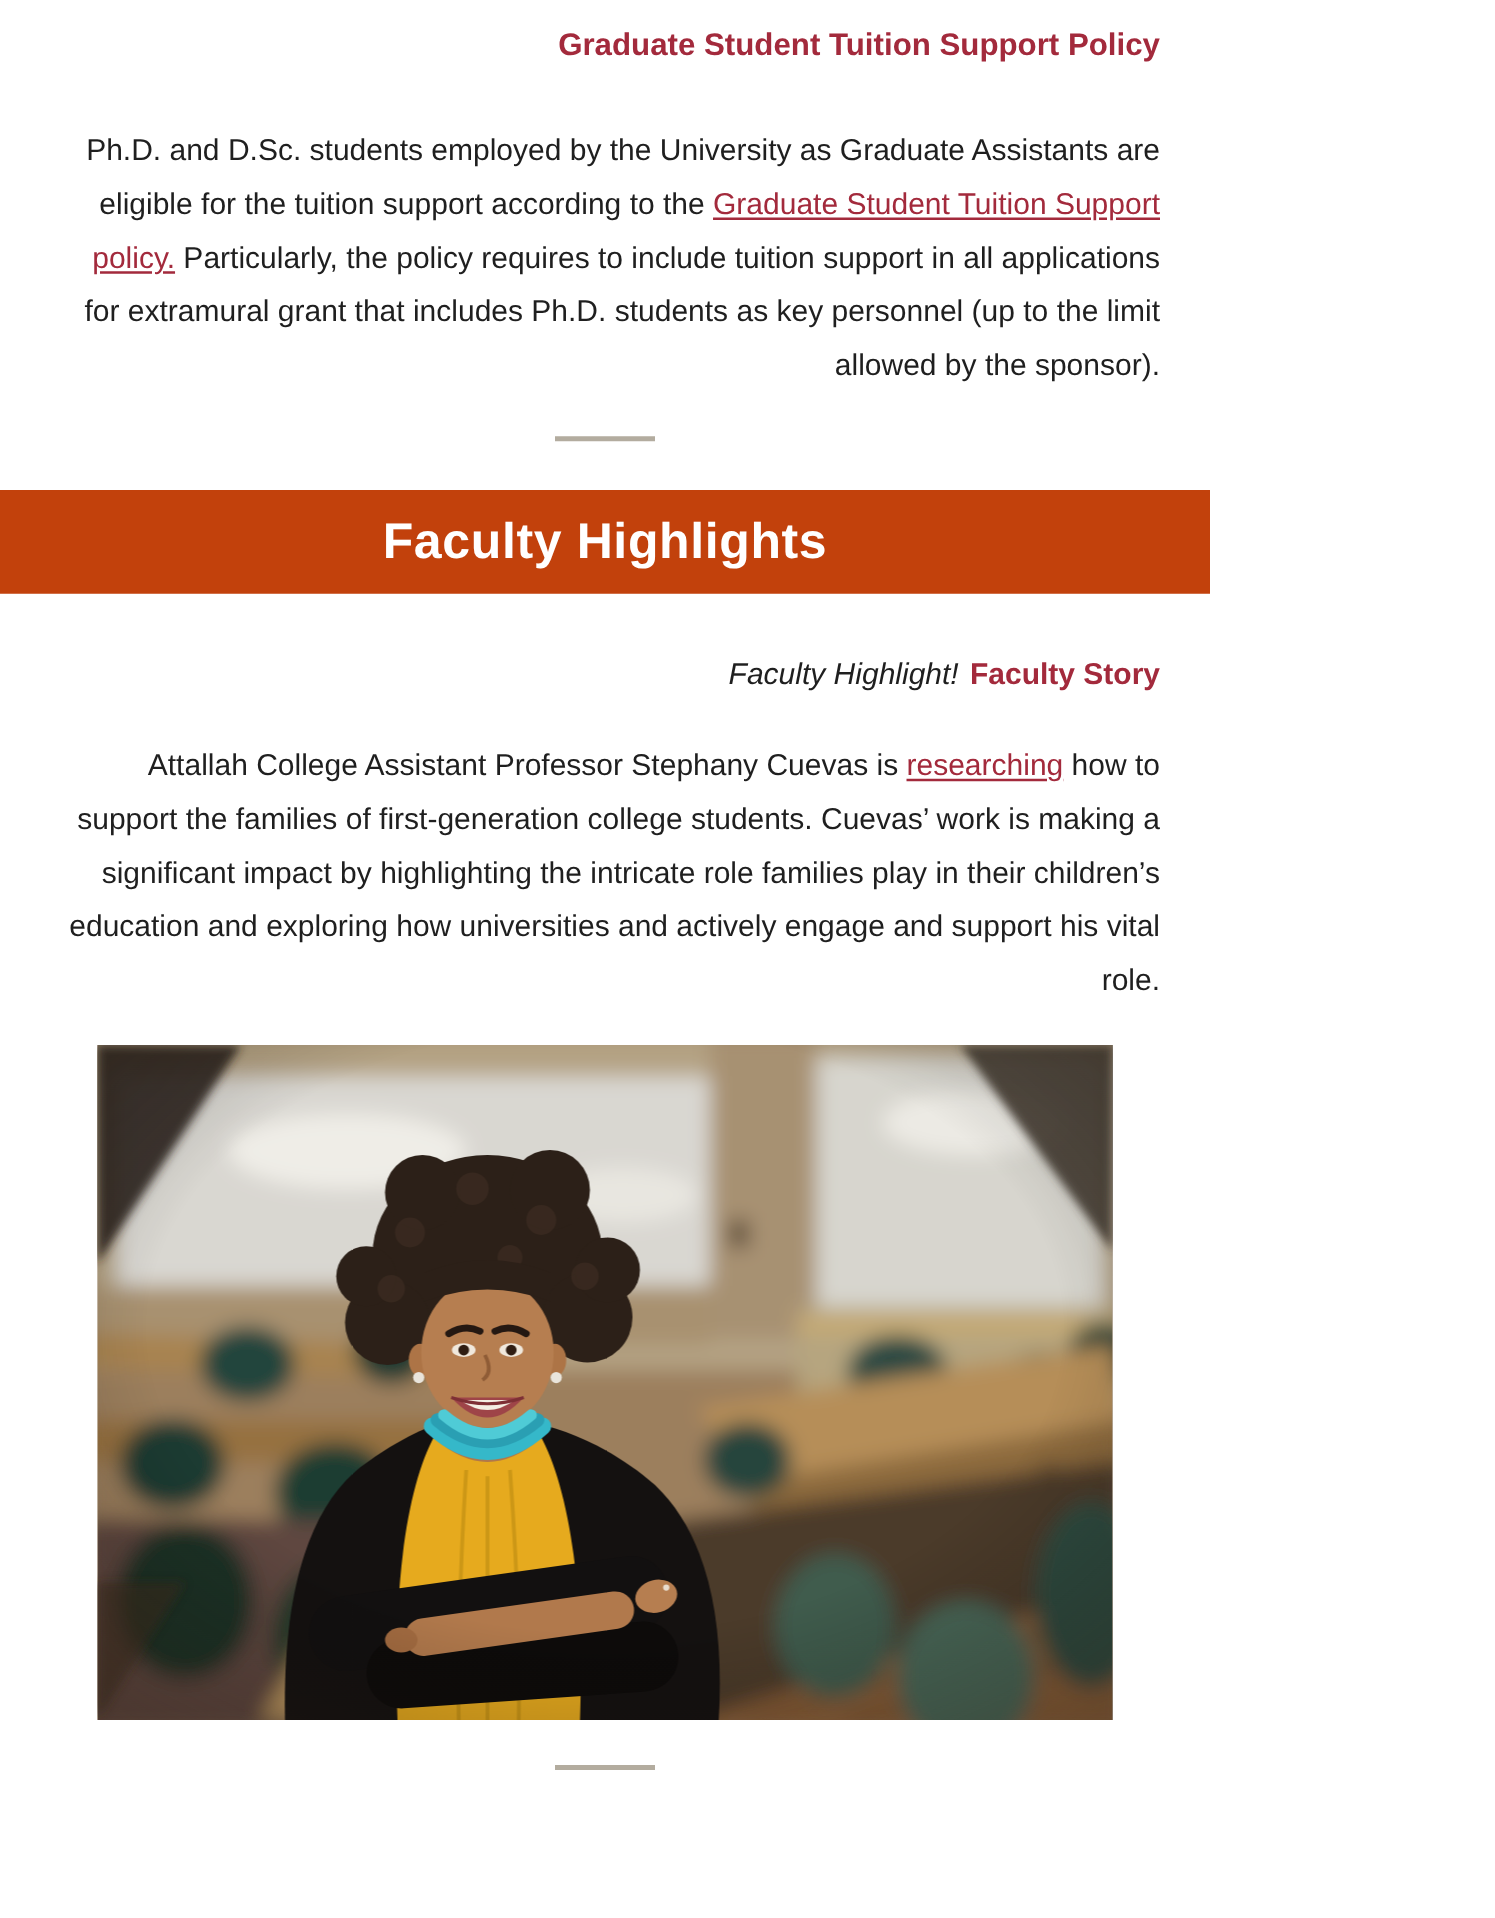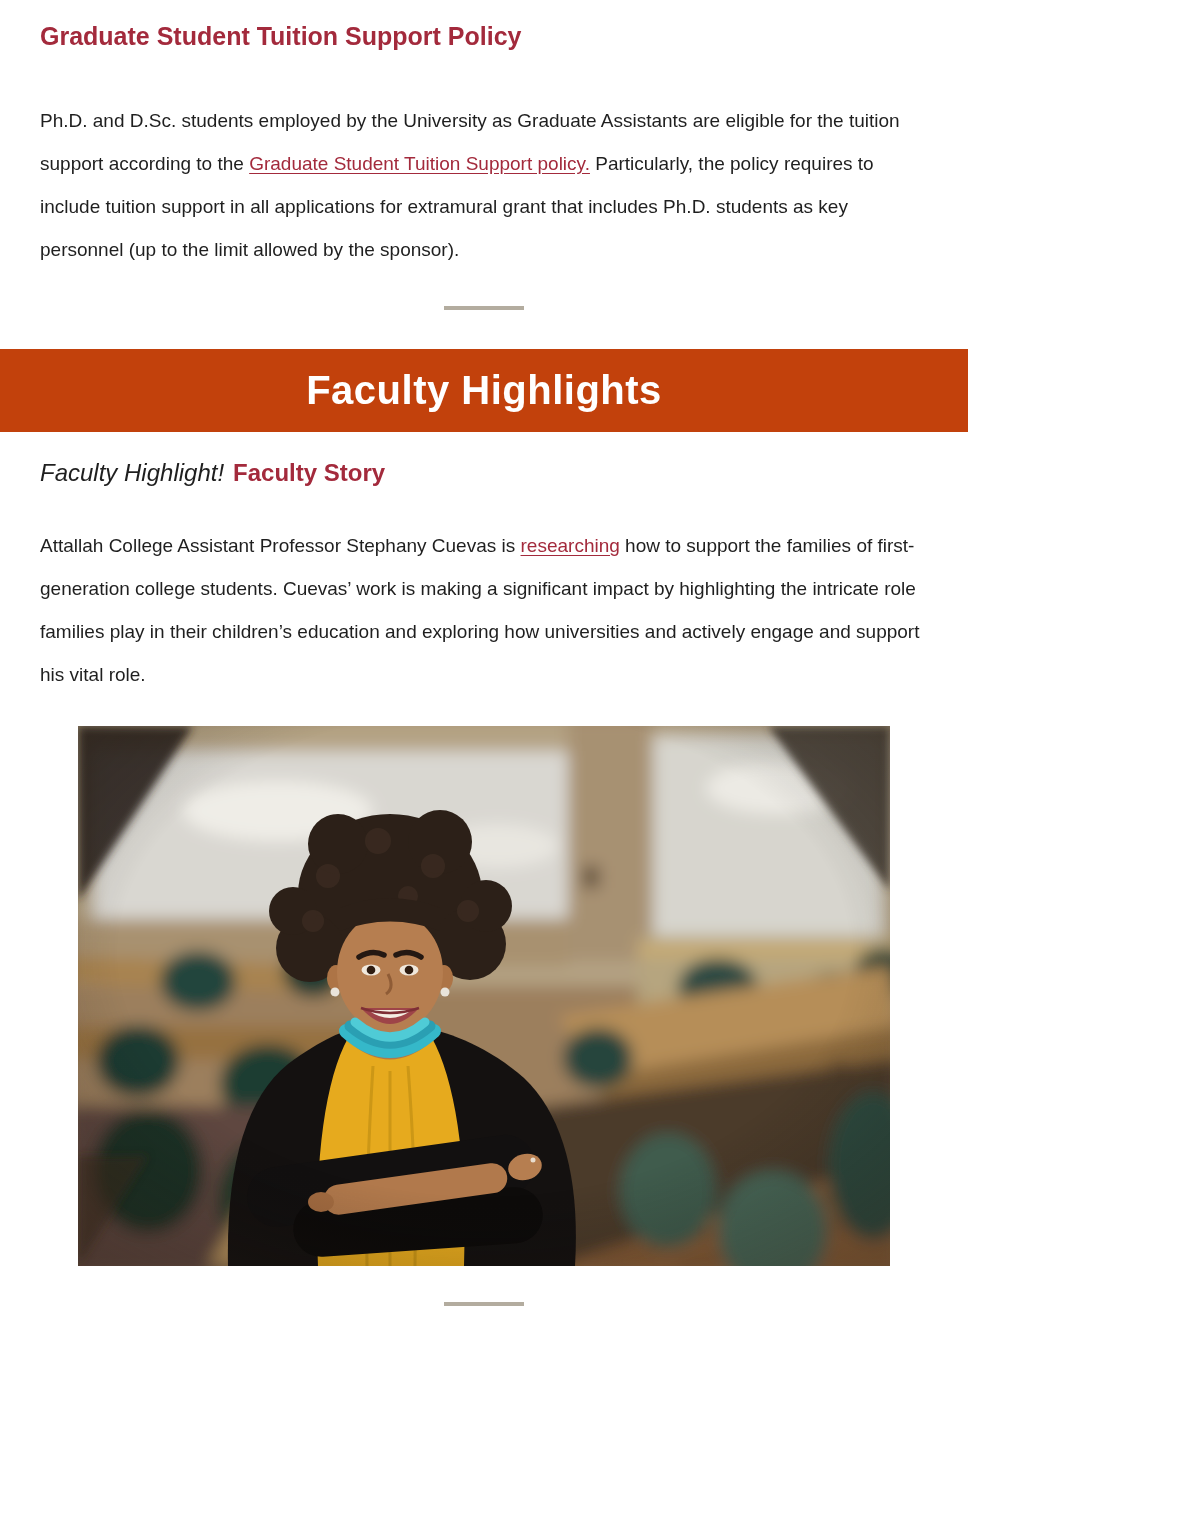--- a/index.html
+++ b/index.html
@@ -2,35 +2,35 @@
 <html><head>
 <meta charset="utf-8">
 <style>
   html, body { margin: 0; padding: 0; }
   body {
     width: 1196px;
     background: #ffffff;
     font-family: "Liberation Sans", sans-serif;
     color: #1f1f1f;
   }
-  .page { width: 968px; }
+  .page { width: 968px; text-align: right; }
   .inner { padding: 0 40px; }
 
   .section-heading {
     margin: 0;
     padding-top: 21px;
     font-size: 25px;
     line-height: 1.2;
     font-weight: bold;
     color: #a32a3c;
   }
 
   .body-para {
     margin: 0;
-    font-size: 19px;
+    font-size: 24px;
     line-height: 43px;
     color: #1f1f1f;
   }
   .p1 { margin-top: 48px; }
   .p2 { margin-top: 33px; }
   .p3 { margin-top: 36px; }
 
   a.text-link {
     color: #a32a3c;
     text-decoration: underline;
@@ -56,21 +56,21 @@
     justify-content: center;
   }
   .banner-title {
     color: #ffffff;
     font-size: 40px;
     font-weight: bold;
     letter-spacing: 0.5px;
   }
 
   .kicker {
-    margin-top: 26px;
+    margin-top: 50px;
     font-size: 24px;
     line-height: 1.25;
   }
   .kicker-italic { font-style: italic; color: #1f1f1f; }
   .kicker-bold { font-weight: bold; color: #a32a3c; margin-left: 9px; }
 
   .photo-wrap {
     width: 812px;
     height: 540px;
     margin: 30px auto 0;

